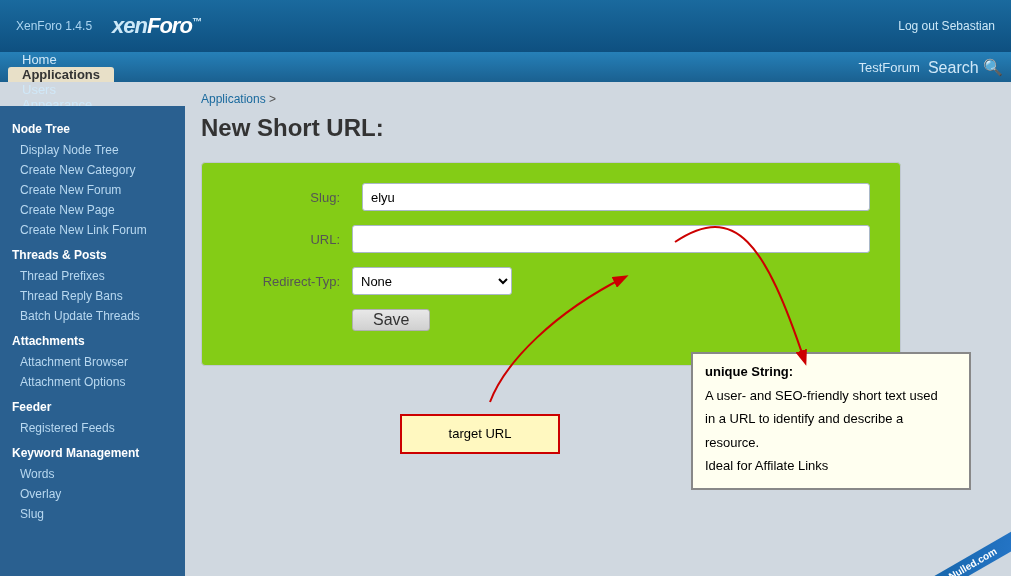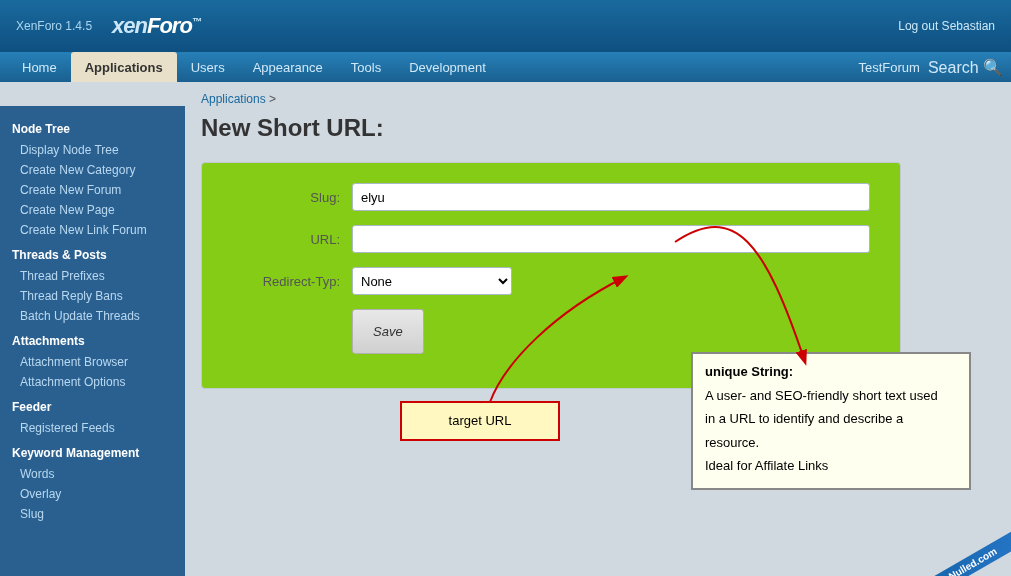--- a/index.html
+++ b/index.html
@@ -34,21 +34,21 @@
 
     
     #nav-bar {
       background: linear-gradient(180deg, #2680b8 0%, #1a6090 100%);
       height: 30px;
       display: flex;
       align-items: stretch;
       padding: 0 8px;
       justify-content: space-between;
     }
-    #nav-left { display: flex; align-items: stretch; }
+    #nav-left { display: flex; align-items: stretch; flex-direction: column; }
     #nav-right { display: flex; align-items: center; gap: 0; }
     .nav-item {
       display: flex;
       align-items: center;
       padding: 0 14px;
       color: #d0e8f8;
       font-size: 13px;
       cursor: pointer;
       border-bottom: none;
     }
@@ -158,38 +158,37 @@
       border-radius: 3px;
       padding: 0 4px;
       font-size: 13px;
       background: white;
       width: 160px;
     }
     .save-btn {
       background: linear-gradient(180deg, #e8e8e8 0%, #d0d0d0 100%);
       border: 1px solid #b0b0b0;
       border-radius: 3px;
-      padding: 14px 20px;
-      font-size: 13px;
+      padding: 1px 20px;
+      font-size: 16px;
       cursor: pointer;
       color: #333;
-      font-style: italic;
     }
 
     
     .annotation-box {
       position: absolute;
       border: 2px solid #c00;
       padding: 8px 12px;
       font-size: 13px;
       line-height: 1.5;
     }
     #callout-target {
       left: 215px;
-      top: 319px;
+      top: 332px;
       background: #fff8c0;
       border-color: #c00;
       width: 160px;
       text-align: center;
     }
     #callout-unique {
       right: 40px;
       top: 270px;
       background: #fffff0;
       border-color: #888;
@@ -212,20 +211,21 @@
       bottom: 0;
       right: 0;
       display: flex;
       flex-direction: column;
       align-items: flex-end;
     }
 
     .slug-input-wrap {
       position: relative;
       flex: 1;
+      margin-left: 10px;
     }
   </style>
 </head>
 <body>
 
 <div id="top-header">
   <div id="logo-area">
     <span id="version-text">XenForo 1.4.5</span>
     <span id="logo-text">
       <span style="color:#cce8f8; font-style:italic;">xen</span><span style="color:white; font-style:italic;">Foro</span><span style="color:#cce8f8; font-size:10px; vertical-align:super;">™</span>

